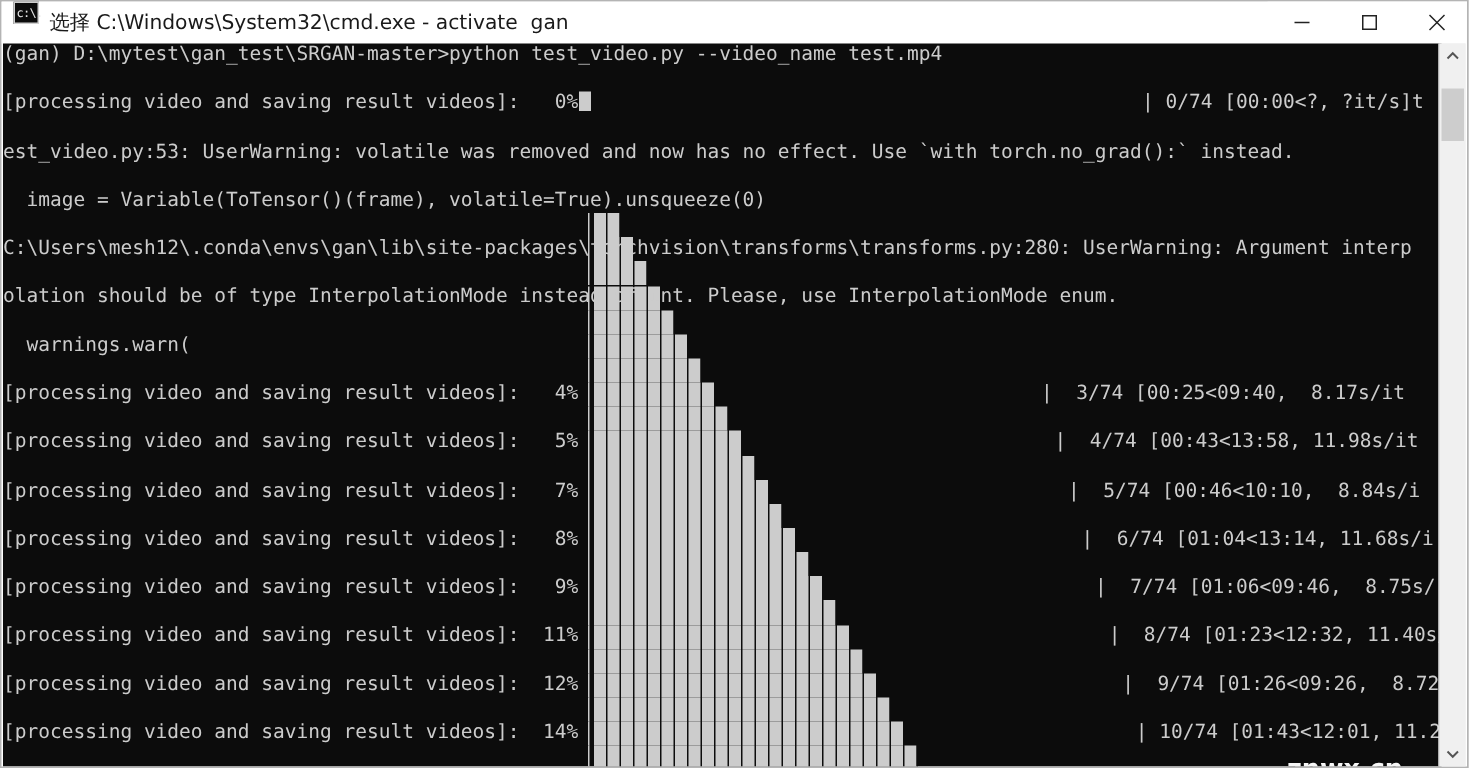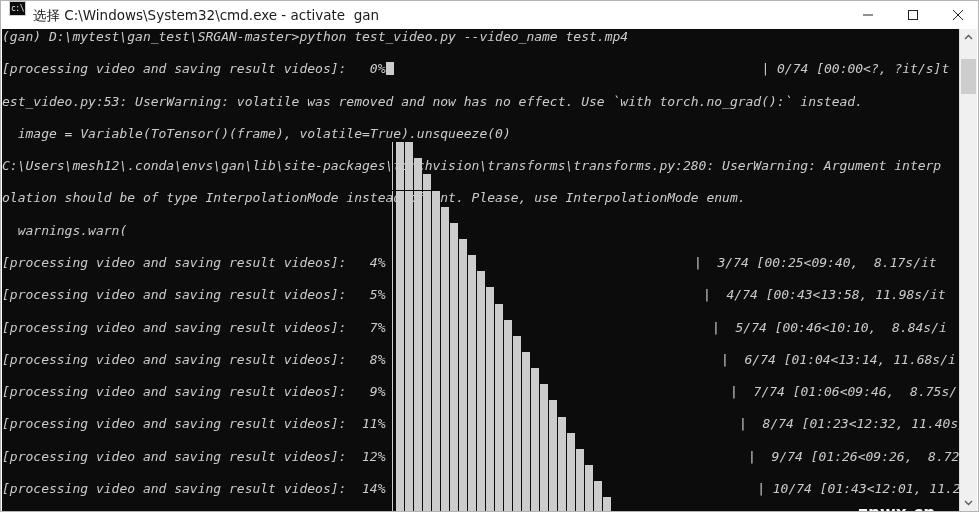--- a/index.html
+++ b/index.html
@@ -91,21 +91,20 @@
     font-size: 13px;
     line-height: 16.15px;
     color: #cccccc;
     white-space: pre;
     z-index: 3;
   }
   .crow {
     height: 16.15px;
     white-space: pre;
     position: relative;
-    font-style: italic;
   }
   .cursorblk {
     display: inline-block;
     width: 8px; height: 13px;
     background: #cccccc;
     vertical-align: -2px;
   }
 
   
   #barlayer {

